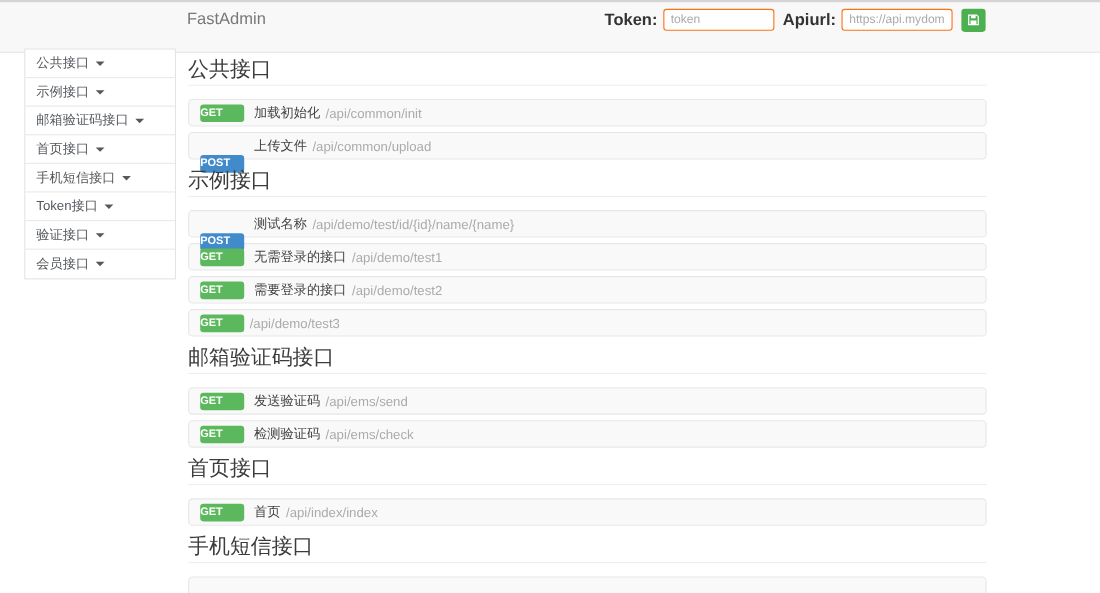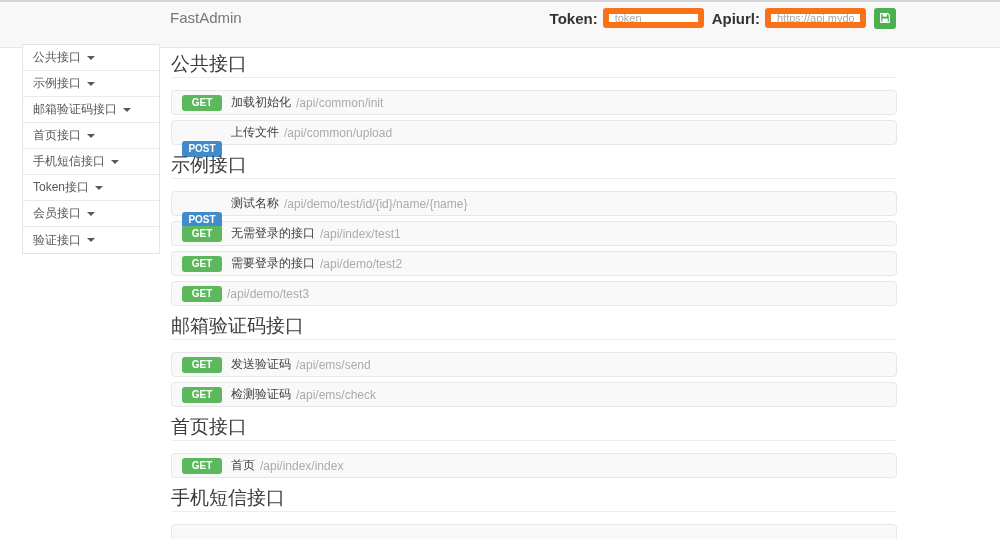--- a/index.html
+++ b/index.html
@@ -8,21 +8,21 @@
 
   
   .navbar { position:absolute; left:0; top:0; right:0; height:48px;
             background:#f8f8f8; border-top:2px solid #d4d4d4;
             border-bottom:1px solid #e7e7e7; }
   .brand { position:absolute; left:170px; top:2px; line-height:28px;
            font-size:15px; color:#777; text-decoration:none; cursor:pointer; }
   .nav-form { position:absolute; right:104px; top:2px; height:28px;
               display:flex; align-items:center; }
   .nav-label { font-size:15px; font-weight:bold; color:#333; margin-right:5px; white-space:nowrap; }
-  .nav-input { width:101px; height:20px; border:6px solid #f97316; border-radius:3px;
+  .nav-input { width:101px; height:20px; border:1px solid #f97316; border-radius:3px;
                padding:0 6px; font-size:11px; color:#555; background:#fff;
                font-family:"Liberation Sans", sans-serif; margin-right:8px; }
   .nav-input::placeholder { color:#aaa; }
   .save-btn { width:22px; height:21px; border:none; border-radius:3px;
               background:var(--save-button,#4caf50); cursor:pointer;
               display:flex; align-items:center; justify-content:center; padding:0; }
 
   
   .sidebar { position:absolute; left:22px; top:44px; width:138px;
              background:#fff; border:1px solid #e4e4e4; }
@@ -36,21 +36,21 @@
 
   
   .main { position:absolute; left:171px; top:33px; width:726px; }
   .section-title { font-size:19px; line-height:19px; font-weight:500; color:#3c3c3c;
                    margin:10px 0 12px; padding-bottom:4px; border-bottom:1px solid #eee; }
   .api-section:first-child .section-title { margin-top:21px; }
   .endpoint-row { display:flex; align-items:center; height:25px;
                   background:#f9f9f9; border:1px solid #e7e7e7; border-radius:4px;
                   padding:0 10px; margin-bottom:5px; cursor:pointer; }
   .badge { min-width:40px; padding:3px 0; border-radius:3px; color:#fff;
-           font-size:10px; font-weight:bold; text-align:center; line-height:1;
+           font-size:10px; font-weight:bold; text-align:left; line-height:1;
            flex:none; }
   .m-get  { background:var(--get-badge,#5cb85c); }
   .m-post { background:var(--post-badge,#428bca);margin-top:33px; }
   .ep-name { margin-left:9px; font-size:12px; color:#3f3f3f; white-space:nowrap; }
   .ep-path { margin-left:5px; font-size:12px; color:#ababab; white-space:nowrap; }
 </style>
 </head>
 <body>
 
 <header class="navbar">
@@ -97,26 +97,26 @@
     <span>手机短信接口</span>
     <span class="caret"></span>
   </div>
 
   <div class="side-item">
     <span>Token接口</span>
     <span class="caret"></span>
   </div>
 
   <div class="side-item">
+    <span>验证接口</span>
+    <span class="caret"></span>
+  </div>
+
+  <div class="side-item">
     <span>会员接口</span>
-    <span class="caret"></span>
-  </div>
-
-  <div class="side-item">
-    <span>验证接口</span>
     <span class="caret"></span>
   </div>
 </nav>
 
 <main class="main">
   <section class="api-section">
     <h2 class="section-title">公共接口</h2>
     <div>
   <div class="endpoint-row">
     <span class="badge m-get">GET</span>
@@ -137,21 +137,21 @@
     <div>
   <div class="endpoint-row">
     <span class="badge m-post">POST</span>
     <span class="ep-name">测试名称</span>
     <span class="ep-path">/api/demo/test/id/{id}/name/{name}</span>
   </div>
 
   <div class="endpoint-row">
     <span class="badge m-get">GET</span>
     <span class="ep-name">无需登录的接口</span>
-    <span class="ep-path">/api/index/test1</span>
+    <span class="ep-path">/api/demo/test1</span>
   </div>
 
   <div class="endpoint-row">
     <span class="badge m-get">GET</span>
     <span class="ep-name">需要登录的接口</span>
     <span class="ep-path">/api/demo/test2</span>
   </div>
 
   <div class="endpoint-row">
     <span class="badge m-get">GET</span>

